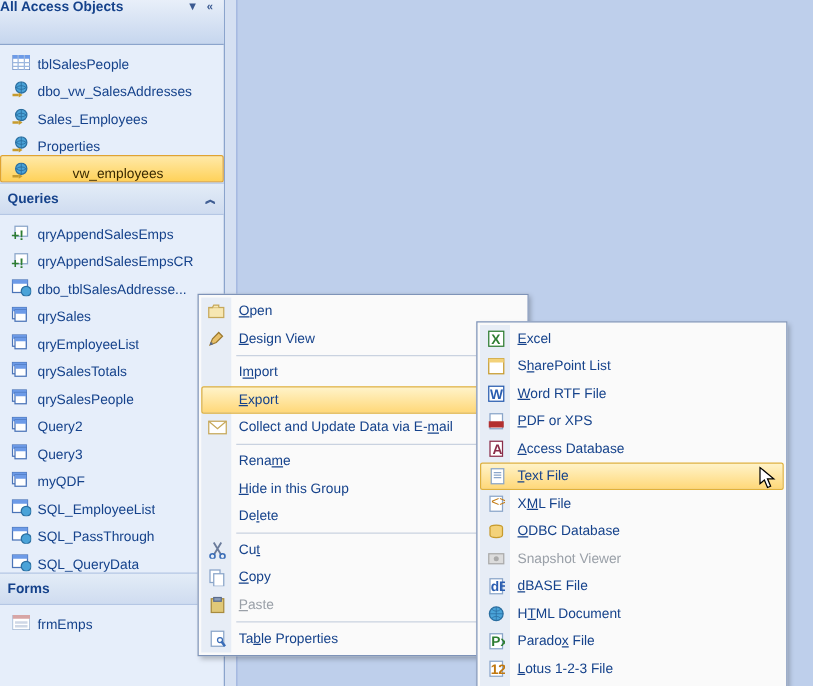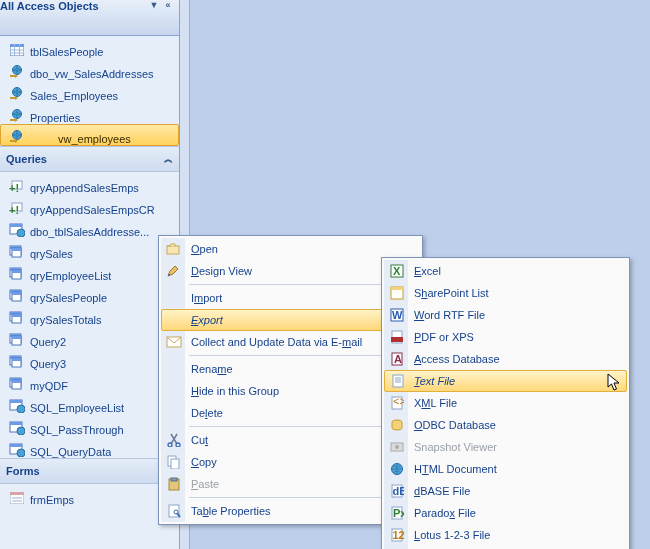--- a/index.html
+++ b/index.html
@@ -20,21 +20,21 @@
   .obj-item { height:22px; display:flex; align-items:flex-end; padding:0 4px 0 8px; color:#15428b; cursor:default; }
   .obj-item.selected { background: linear-gradient(#ffe9a8,#ffd25a); border:1px solid #e0a330; border-radius:2px; padding:0 3px 0 7px; height:22px; color:#3a2a00;gap:28px; }
   .obj-item .icn { width:18px; height:16px; display:flex; align-items:center; justify-content:center; margin-right:4px; }
   .obj-item .lbl { white-space:nowrap; overflow:hidden; text-overflow:ellipsis; }
 
   
   .ctx { position:absolute; background:#fafafa; border:1px solid #7e93b8; box-shadow:2px 2px 4px rgba(0,0,0,.25); padding:2px; }
   .ctx .strip { position:absolute; left:2px; top:2px; bottom:2px; width:24px; background:#e7edf6; }
   .ctx-item { position:relative; height:22px; display:flex; align-items:center; padding:0 20px 0 30px; color:#15428b; border-radius:2px; }
   .ctx-item.disabled { color:#9aa0a8; }
-  .ctx-item.highlight { background:linear-gradient(#fff3c9,#ffd879); border:1px solid #e0b03a; padding:0 19px 0 29px; height:22px; color:#15428b;font-style:italic; }
+  .ctx-item.highlight { background:linear-gradient(#fff3c9,#ffd879); border:1px solid #e0b03a; padding:0 19px 0 29px; height:22px; color:#15428b; }
   .ctx-item .icn { position:absolute; left:4px; width:18px; height:18px; display:flex; align-items:center; justify-content:center; }
   .ctx-item .arrow { position:absolute; right:6px; font-size:9px; color:#3b5a91; }
   .ctx-sep { height:1px; margin:2px 2px 2px 28px; background:#c9d2e0; }
   .ctx .lbl u { text-decoration:underline; }
 
   .ctx1 { left:158px; top:194px; width:265px;margin-top:41px; }
   .ctx2 { left:381px; top:257px; width:249px; }
 
   .cursor { position:absolute; left:607px; top:373px; pointer-events:none; }
 
@@ -168,32 +168,32 @@
       </div>
       <div class="obj-item">
         <span class="icn">
           <svg width="16" height="14">
             <rect x="1" y="1" width="11" height="9" fill="#fff" stroke="#4a74b8"></rect>
             <rect x="1" y="1" width="11" height="3" fill="#6d9be8"></rect>
             <rect x="3" y="3" width="9" height="9" fill="#fff" stroke="#4a74b8"></rect>
             <rect x="3" y="3" width="9" height="3" fill="#6d9be8"></rect>
           </svg>
         </span>
+        <span class="lbl">qrySalesTotals</span>
+      </div>
+      <div class="obj-item">
+        <span class="icn">
+          <svg width="16" height="14">
+            <rect x="1" y="1" width="11" height="9" fill="#fff" stroke="#4a74b8"></rect>
+            <rect x="1" y="1" width="11" height="3" fill="#6d9be8"></rect>
+            <rect x="3" y="3" width="9" height="9" fill="#fff" stroke="#4a74b8"></rect>
+            <rect x="3" y="3" width="9" height="3" fill="#6d9be8"></rect>
+          </svg>
+        </span>
         <span class="lbl">qrySalesPeople</span>
-      </div>
-      <div class="obj-item">
-        <span class="icn">
-          <svg width="16" height="14">
-            <rect x="1" y="1" width="11" height="9" fill="#fff" stroke="#4a74b8"></rect>
-            <rect x="1" y="1" width="11" height="3" fill="#6d9be8"></rect>
-            <rect x="3" y="3" width="9" height="9" fill="#fff" stroke="#4a74b8"></rect>
-            <rect x="3" y="3" width="9" height="3" fill="#6d9be8"></rect>
-          </svg>
-        </span>
-        <span class="lbl">qrySalesTotals</span>
       </div>
       <div class="obj-item">
         <span class="icn">
           <svg width="16" height="14">
             <rect x="1" y="1" width="11" height="9" fill="#fff" stroke="#4a74b8"></rect>
             <rect x="1" y="1" width="11" height="3" fill="#6d9be8"></rect>
             <rect x="3" y="3" width="9" height="9" fill="#fff" stroke="#4a74b8"></rect>
             <rect x="3" y="3" width="9" height="3" fill="#6d9be8"></rect>
           </svg>
         </span>
@@ -447,34 +447,34 @@
           <svg width="14" height="14">
             <rect x="1" y="3" width="12" height="8" fill="#dcdcdc" stroke="#aaa"></rect>
             <circle cx="7" cy="7" r="2" fill="#aaa"></circle>
           </svg>
         </span>
         <span class="lbl">Snapshot Viewer</span>
       </div>
       <div class="ctx-item">
         <span class="icn">
           <svg width="14" height="14">
+            <rect x="2" y="1" width="10" height="12" fill="#fff" stroke="#8aa5c9"></rect>
+            <text x="2.5" y="11" font-size="8" fill="#2a5db0" font-weight="bold">dB</text>
+          </svg>
+        </span>
+        <span class="lbl"><u>d</u>BASE File</span>
+      </div>
+      <div class="ctx-item">
+        <span class="icn">
+          <svg width="14" height="14">
             <circle cx="7" cy="7" r="5.5" fill="#4aa3d8" stroke="#2a6ea0"></circle>
             <path d="M1.5 7 L12.5 7 M7 1.5 L7 12.5 M3 3 Q7 7 11 3 M3 11 Q7 7 11 11" stroke="#2a6ea0" fill="none" stroke-width="0.6"></path>
           </svg>
         </span>
         <span class="lbl">H<u>T</u>ML Document</span>
-      </div>
-      <div class="ctx-item">
-        <span class="icn">
-          <svg width="14" height="14">
-            <rect x="2" y="1" width="10" height="12" fill="#fff" stroke="#8aa5c9"></rect>
-            <text x="2.5" y="11" font-size="8" fill="#2a5db0" font-weight="bold">dB</text>
-          </svg>
-        </span>
-        <span class="lbl"><u>d</u>BASE File</span>
       </div>
       <div class="ctx-item">
         <span class="icn">
           <svg width="14" height="14">
             <rect x="2" y="1" width="10" height="12" fill="#fff" stroke="#8aa5c9"></rect>
             <text x="3" y="11" font-size="8" fill="#2e7d32" font-weight="bold">Px</text>
           </svg>
         </span>
         <span class="lbl">Parado<u>x</u> File</span>
       </div>

